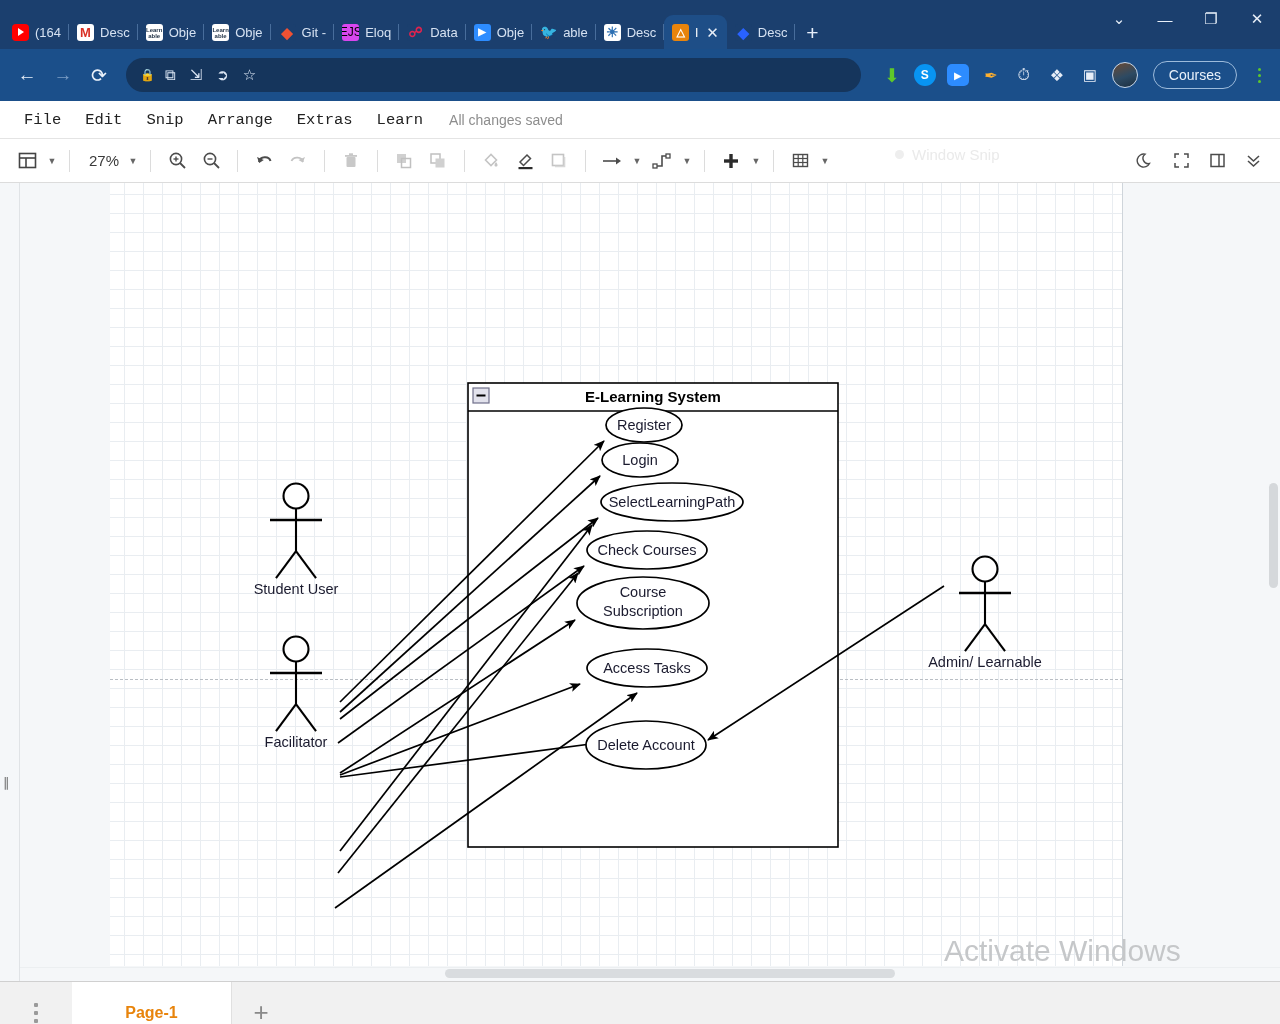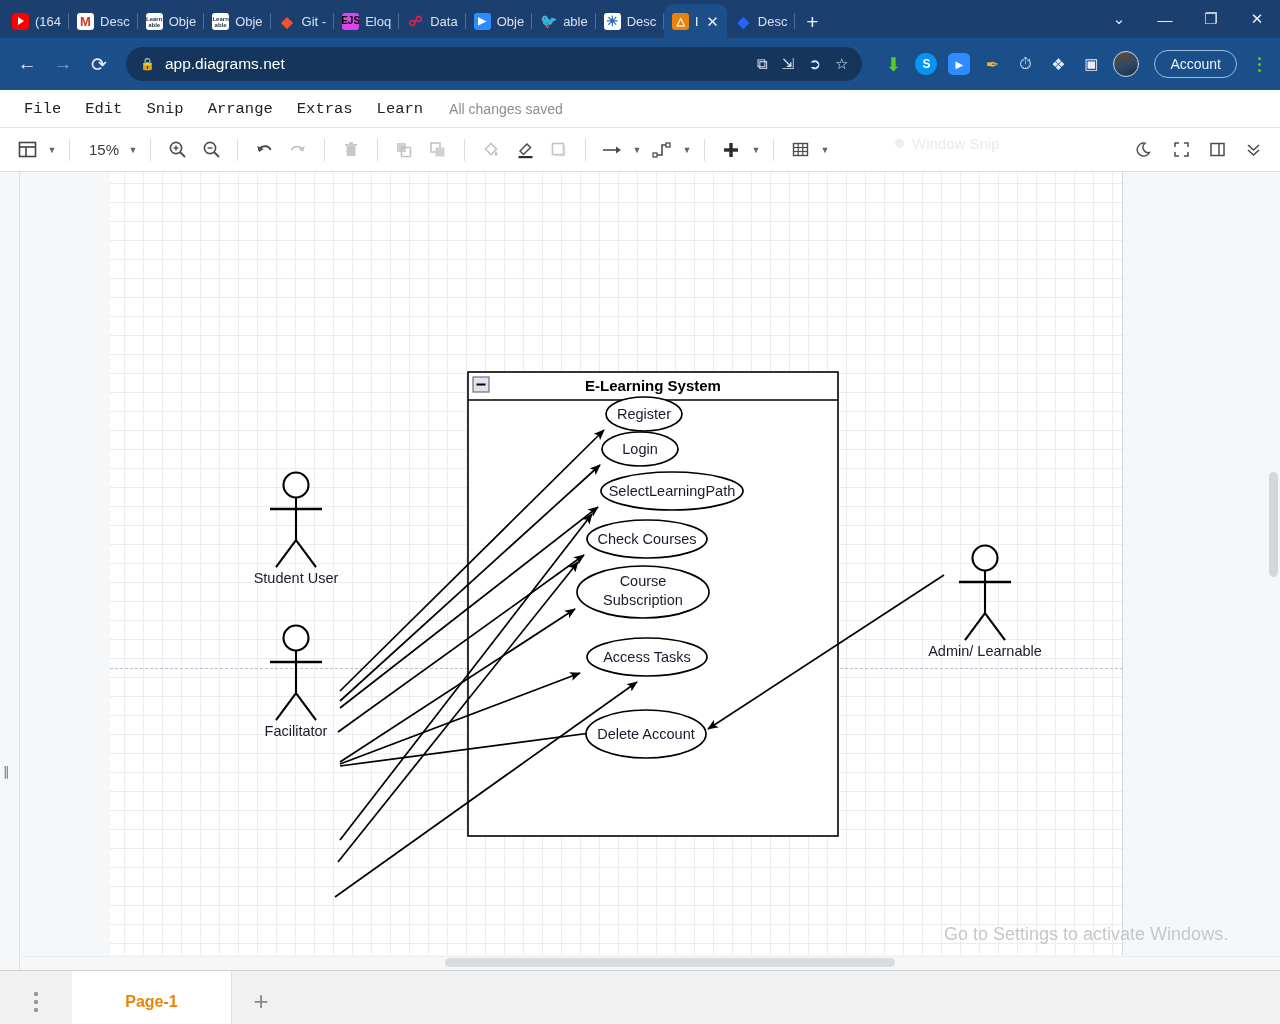--- a/index.html
+++ b/index.html
@@ -9,21 +9,21 @@
     width: 1280px; height: 1024px;
     overflow: hidden;
     font-family: "Liberation Sans", sans-serif;
     background: #ffffff;
   }
 
   
   #browser-chrome { width: 1280px; }
 
   .tabstrip {
-    height: 38px;
+    height: 49px;
     background: #1b3f6e;
     display: flex;
     align-items: flex-end;
     position: relative;
     padding-left: 4px;
   }
   .tab {
     height: 34px;
     display: flex;
     align-items: center;
@@ -68,21 +68,21 @@
     font-weight: bold;
     color: #fff;
     overflow: hidden;
     line-height: 1;
   }
   .fav-youtube { background:#ff0000; border-radius:4px; }
   .fav-youtube::after { content:""; border-left:6px solid #fff; border-top:4px solid transparent; border-bottom:4px solid transparent; margin-left:1px; }
   .fav-gmail { background:#ffffff; color:#d93025; font-size:13px; font-weight:900; font-family:"Liberation Sans",sans-serif; }
   .fav-learnable { background:#ffffff; color:#26374a; font-size:6px; font-weight:bold; flex-direction:column; line-height:6px; padding-top:1px; }
   .fav-git { background:#1b3f6e; color:#f05133; font-size:15px; }
-  .fav-ejs { background:#d946ef; color:#000; font-size:10px; font-weight:700; }
+  .fav-ejs { background:#d946ef; color:#000; font-size:12px; font-weight:400; }
   .fav-data { background:#1b3f6e; color:#e0234e; font-size:14px; }
   .fav-zoom { background:#2d8cff; color:#fff; font-size:10px; }
   .fav-twitter { background:#1b3f6e; color:#1da1f2; font-size:14px; }
   .fav-desmos { background:#ffffff; color:#2d70b3; font-size:14px; }
   .fav-diagrams { background:#e8840c; color:#fff; font-size:11px; }
   .fav-hash { background:#1b3f6e; color:#2962ff; font-size:15px; }
 
   .tab-close {
     color: #e8eef7;
     font-size: 15px;
@@ -425,38 +425,37 @@
       <div class="wc-close">✕</div>
     </div>
   </div>
 
   <div class="omnibar">
     <div class="navbtn">←</div>
     <div class="navbtn disabled">→</div>
     <div class="navbtn">⟳</div>
     <div class="urlbox">
       <span style="font-size:12px;color:#dfe9f5;">🔒</span>
-      <span class="url-text">app.diagrams.net</span>
       <span class="url-icons">
         <span>⧉</span>
         <span>⇲</span>
         <span>➲</span>
         <span>☆</span>
       </span>
     </div>
     <div class="ext-icons">
       <span class="ext ext-dl">⬇</span>
       <span class="ext ext-shazam">S</span>
       <span class="ext ext-zoom">▶</span>
       <span class="ext ext-pen">✒</span>
       <span class="ext ext-speed">⏱</span>
       <span class="ext ext-puzzle">❖</span>
       <span class="ext ext-panel">▣</span>
       <span class="avatar-btn"></span>
-      <span class="update-btn">Account</span>
+      <span class="update-btn">Courses</span>
       <span class="kebab">
           <i></i>
           <i></i>
           <i></i>
         </span>
     </div>
   </div>
 </div>
 
 <div class="menubar">
@@ -472,21 +471,21 @@
 <div class="toolbar">
   <div class="tb">
     <svg width="19" height="19" viewBox="0 0 19 19">
         <rect x="1.5" y="2.5" width="16" height="14" fill="none" stroke="#444" stroke-width="1.6"></rect>
         <line x1="1.5" y1="7" x2="17.5" y2="7" stroke="#444" stroke-width="1.6"></line>
         <line x1="8" y1="7" x2="8" y2="16.5" stroke="#444" stroke-width="1.6"></line>
       </svg>
   </div>
   <div class="caret">▼</div>
   <div class="tbsep"></div>
-  <div class="zoomval">15%</div>
+  <div class="zoomval">27%</div>
   <div class="caret">▼</div>
   <div class="tbsep"></div>
   <div class="tb">
     <svg width="19" height="19" viewBox="0 0 19 19">
         <circle cx="8" cy="8" r="5.6" fill="none" stroke="#4c4c4c" stroke-width="1.6"></circle>
         <line x1="12" y1="12" x2="17" y2="17" stroke="#4c4c4c" stroke-width="1.8"></line>
         <line x1="5.5" y1="8" x2="10.5" y2="8" stroke="#4c4c4c" stroke-width="1.4"></line>
         <line x1="8" y1="5.5" x2="8" y2="10.5" stroke="#4c4c4c" stroke-width="1.4"></line>
       </svg>
   </div>
@@ -708,20 +707,21 @@
       <circle cx="985" cy="386" r="12.5" fill="#fff"></circle>
       <line x1="985" y1="399" x2="985" y2="441"></line>
       <line x1="959" y1="410" x2="1011" y2="410" stroke-width="2.6"></line>
       <line x1="985" y1="441" x2="965" y2="468"></line>
       <line x1="985" y1="441" x2="1005" y2="468"></line>
       <text x="985" y="468" text-anchor="middle" font-family="Liberation Sans, sans-serif" font-size="14.5" fill="#1a1a2e" stroke="none" dy="16">Admin/ Learnable</text>
     </g>
   </svg>
 
   <div class="watermark">
+    <div class="wm-title">Activate Windows</div>
     <div class="wm-sub">Go to Settings to activate Windows.</div>
   </div>
 
   <div class="vscroll"></div>
   <div class="hscroll-track">
     <div class="hscroll"></div>
   </div>
 </div>
 
 <div class="footer">

